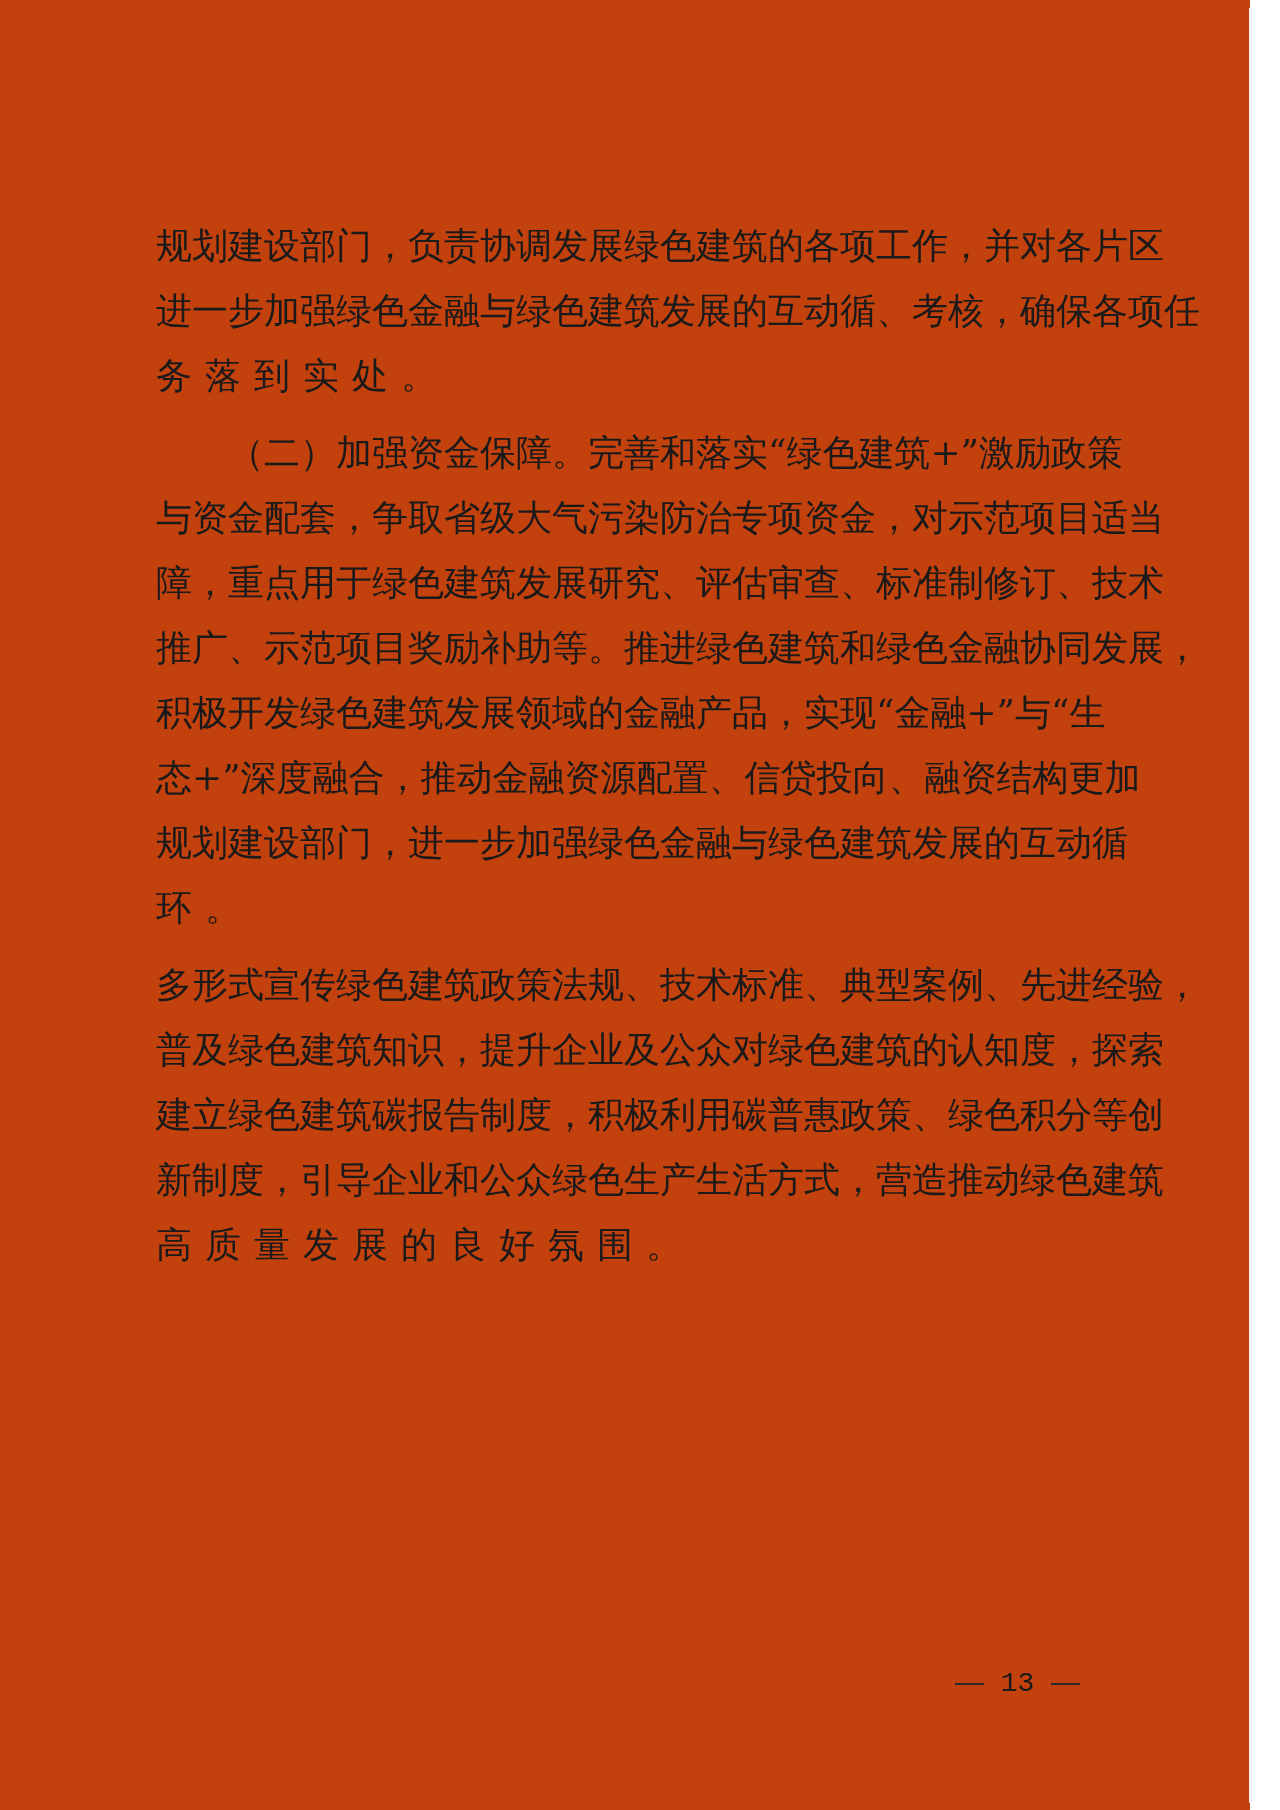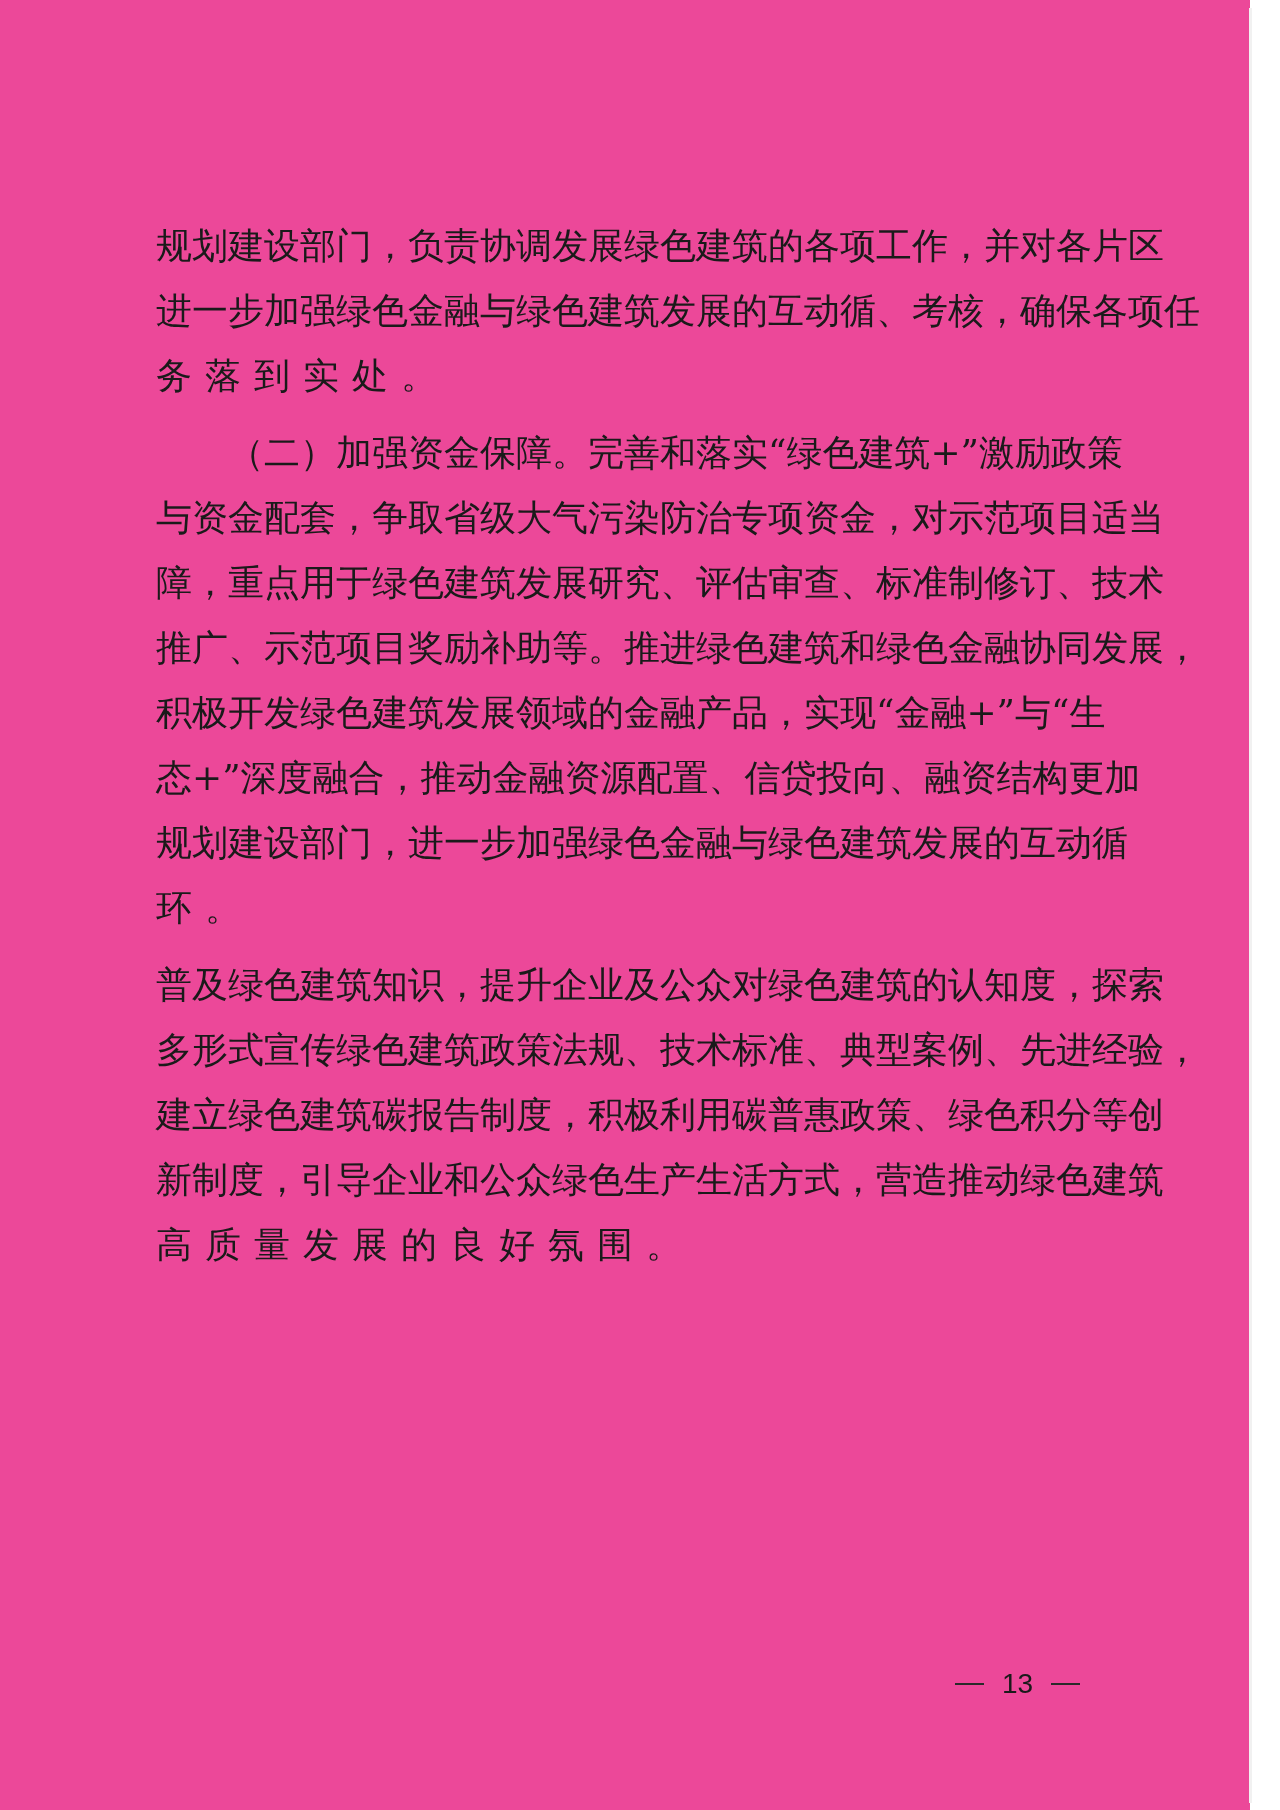--- a/index.html
+++ b/index.html
@@ -14,21 +14,21 @@
       overflow: hidden;
       font-family: "DejaVu Serif", "Liberation Serif", serif;
       color: #1a1a1a;
     }
     .page {
       position: absolute;
       left: 0;
       top: 0;
       width: 1250px;
       height: 1810px;
-      background: #ec4899;
+      background: #c2410c;
     }
     .page-edge {
       position: absolute;
       left: 1249px;
       top: 8px;
       width: 3px;
       height: 1795px;
       background: #f1f1f1;
     }
     .page-edge-outer {
@@ -71,21 +71,21 @@
     }
     .para-gap {
       height: 12px;
     }
     .page-number {
       position: absolute;
       left: 955px;
       top: 1664px;
       width: 125px;
       height: 40px;
-      font-family: Liberation Sans, sans-serif;
+      font-family: Liberation Mono, monospace;
       font-size: 28px;
       line-height: 40px;
       color: #1a1a1a;
       display: flex;
       align-items: center;
       justify-content: space-between;
     }
     .dash {
       display: inline-block;
       width: 29px;
@@ -135,24 +135,24 @@
           <span class="txt">规划建设部门，进一步加强绿色金融与绿色建筑发展的互动循</span>
         </div>
       <div class="line last">
           <span class="txt">环。</span>
         </div>
     </div>
     <div class="para-gap"></div>
 
     <div class="paragraph">
       <div class="line">
-          <span class="txt">普及绿色建筑知识，提升企业及公众对绿色建筑的认知度，探索</span>
+          <span class="txt">多形式宣传绿色建筑政策法规、技术标准、典型案例、先进经验，</span>
         </div>
       <div class="line">
-          <span class="txt">多形式宣传绿色建筑政策法规、技术标准、典型案例、先进经验，</span>
+          <span class="txt">普及绿色建筑知识，提升企业及公众对绿色建筑的认知度，探索</span>
         </div>
       <div class="line">
           <span class="txt">建立绿色建筑碳报告制度，积极利用碳普惠政策、绿色积分等创</span>
         </div>
       <div class="line">
           <span class="txt">新制度，引导企业和公众绿色生产生活方式，营造推动绿色建筑</span>
         </div>
       <div class="line last">
           <span class="txt">高质量发展的良好氛围。</span>
         </div>

